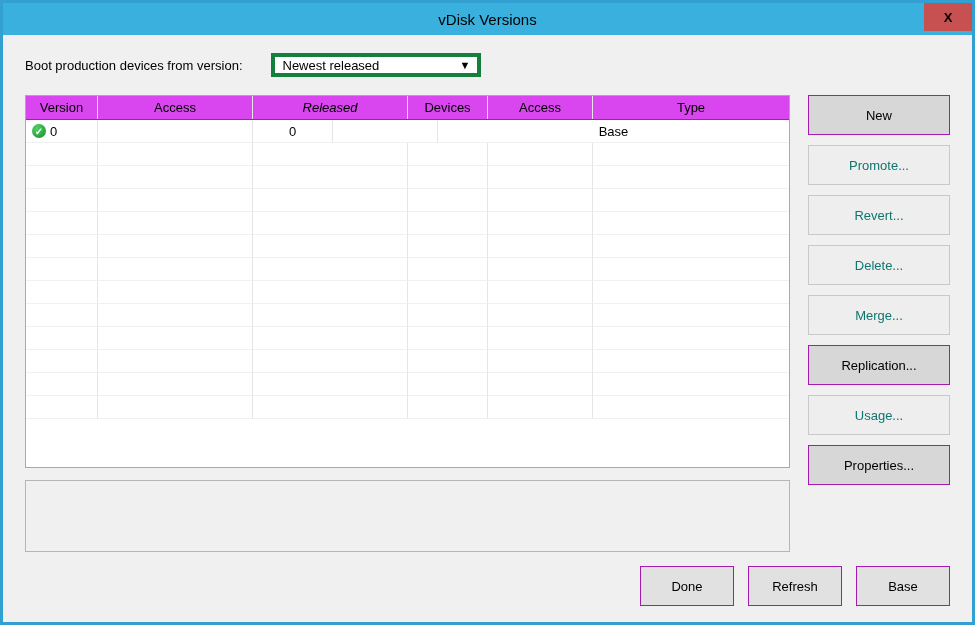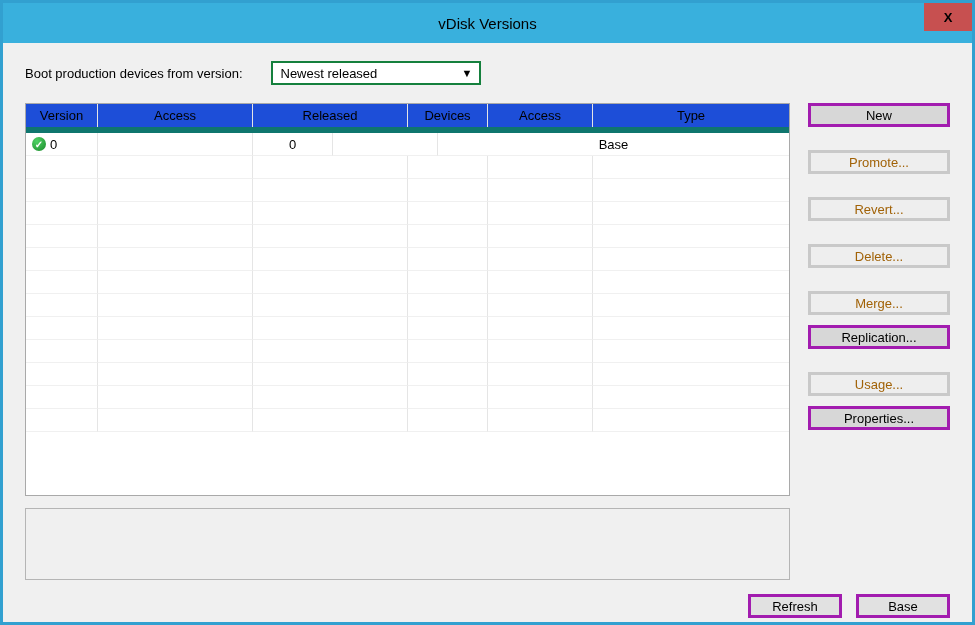--- a/index.html
+++ b/index.html
@@ -4,79 +4,79 @@
 <style>
   * { box-sizing: border-box; font-family: "Segoe UI", Tahoma, sans-serif; font-size: 13px; }
   html, body { margin: 0; padding: 0; background: #fff; }
   .window {
     width: 975px; height: 625px;
     border: 3px solid #32a0d0;
     display: flex; flex-direction: column;
     background: #f0f0f0;
   }
   .titlebar {
-    height: 40px; background: #39b0dd;
+    height: 32px; background: #39b0dd;
     display: flex; align-items: center; justify-content: center;
     position: relative;
   }
   .titlebar .title { color: #000; font-size: 15px; }
   .titlebar .closebtn {
     position: absolute; right: 0; top: 0; width: 48px; height: 28px;
     background: #c75050; color: #000; display: flex;
     align-items: center; justify-content: center; cursor: pointer;
     font-weight: bold; font-size: 15px;
   }
   .client {
-    flex: 1; padding: 18px 22px 4px 22px;
+    flex: 1; padding: 18px 22px 16px 22px;
     display: flex; flex-direction: column;
     color: #000;
   }
   .row-top { display: flex; align-items: center; gap: 28px; margin-bottom: 18px; }
   .combo {
-    height: 24px; width: 210px; background: #fff; border: 2px solid #15803d;
+    height: 24px; width: 210px; background: #fff; border: 4px solid #15803d;
     display: flex; align-items: center; justify-content: space-between;
     padding: 0 6px 0 8px; cursor: pointer;
   }
   .combo .chev { font-size: 11px; }
   .middle { display: flex; gap: 18px; flex: 1; min-height: 0; }
   .grid-wrap { flex: 1; display: flex; flex-direction: column; min-width: 0; }
   .grid {
     flex: 1; border: 1px solid #a9a9a9; background: #fff;
     display: flex; flex-direction: column; overflow: hidden;
   }
   .grid-head, .grid-row { display: flex; }
-  .grid-head { background: #1d4ed8; border-bottom: 6px solid #0f766e; justify-content: center;}
+  .grid-head { background: #d946ef; border-bottom: 1px solid #0f766e; justify-content: center;}
   .gh, .gc { border-right: 1px solid #e5e5e5; height: 23px; display: flex; align-items: center; padding: 0 6px; }
   .gh { font-weight: 400; color: #000; justify-content: center;}
   .c-version  { width: 72px; }
   .c-created  { width: 155px; }
-  .c-released { width: 155px; }
+  .c-released { width: 155px; font-style: italic; }
   .c-devices  { width: 80px;  justify-content: center;}
   .c-access   { width: 105px; justify-content: center;}
   .c-type     { flex: 1; border-right: none; justify-content: center;}
   .grid-body { flex: 1; overflow: hidden; }
   .grid-row .gc { border-bottom: 1px solid #f0f0f0; }
   .grid-row.empty .gc { height: 23px; }
   .status-icon {
     width: 14px; height: 14px; border-radius: 50%;
     background: radial-gradient(circle at 35% 30%, #4fd264, #1a8a2b);
     display: inline-flex; align-items: center; justify-content: center;
     color: #fff; font-size: 10px; margin-right: 4px; font-weight: bold;
   }
   .spacer-box {
     margin-top: 12px; height: 72px;
     border: 1px solid #b5b5b5;
   }
   .side { width: 142px; display: flex; flex-direction: column; gap: 10px; }
   .btn {
-    height: 24px; border: 3px solid #a21caf; background: #e1e1e1;
+    height: 40px; border: 1px solid #a21caf; background: #e1e1e1;
     display: flex; align-items: center; justify-content: center;
     cursor: pointer; color: #000;
   }
-  .btn.disabled { color: #a16207; border-color: #c9c9c9; background: #eeeeee; cursor: default; margin-top: 13px; }
+  .btn.disabled { color: #0f766e; border-color: #c9c9c9; background: #eeeeee; cursor: default; }
   .btn.primary { background: #d7d7d7; }
   .bottom { display: flex; justify-content: flex-end; gap: 14px; margin-top: 14px; }
   .bottom .btn { width: 94px; }
 </style>
 </head>
 <body>
 
 <div class="window">
   <div class="titlebar">
     <span class="title">vDisk Versions</span>
@@ -227,18 +227,19 @@
         <div class="btn disabled">Delete...</div>
         <div class="btn disabled">Merge...</div>
         <div class="btn primary">Replication...</div>
         <div class="btn disabled">Usage...</div>
         <div class="btn primary">Properties...</div>
       </div>
 
     </div>
 
     <div class="bottom">
+      <div class="btn">Done</div>
       <div class="btn">Refresh</div>
       <div class="btn">Base</div>
     </div>
 
   </div>
 </div>
 
 </body></html>

